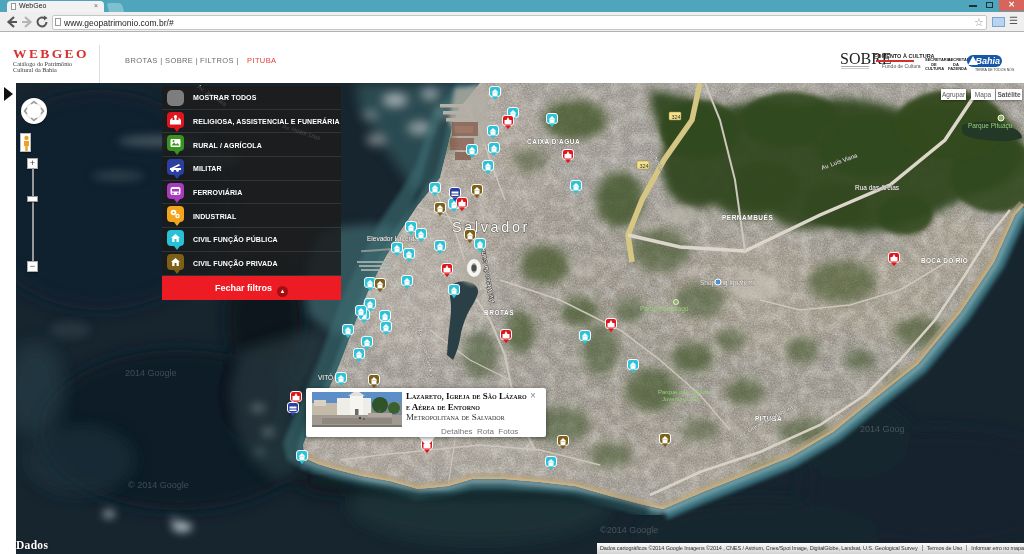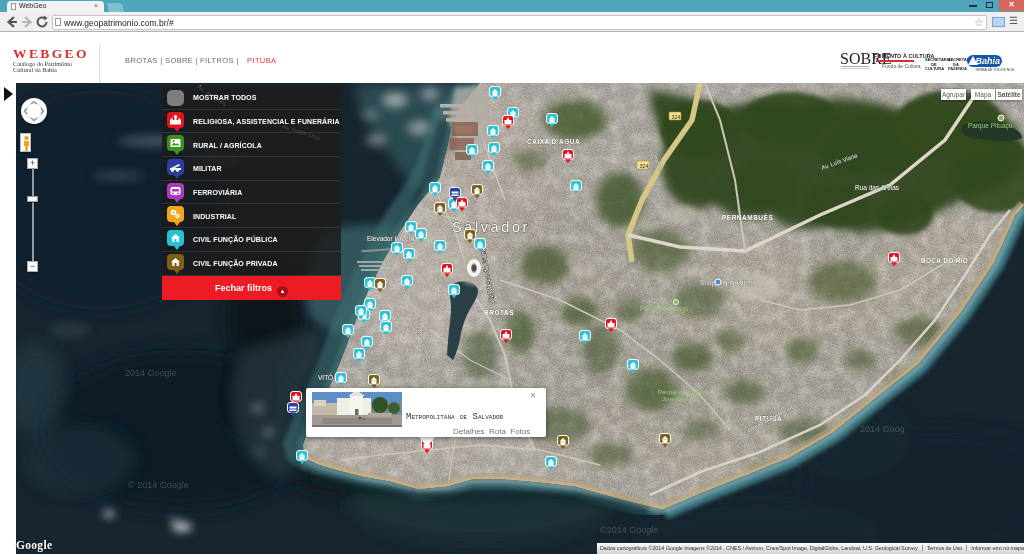--- a/index.html
+++ b/index.html
@@ -27,23 +27,23 @@
 #fpanel{position:absolute;left:162px;top:86px;width:179px;height:214px;background:rgba(28,28,28,0.82)}
 .frow{position:relative;height:23.7px;border-bottom:1px solid rgba(255,255,255,0.10)}
 .flabel{position:absolute;left:31px;top:50%;transform:translateY(-50%);font-size:7px;font-weight:bold;color:#fff;white-space:nowrap;letter-spacing:0.1px}
 .fbadge{position:absolute;left:5px;top:2px;width:17px;height:16px;border-radius:4px}
 .ftail{position:absolute;left:11.5px;top:18px;width:0;height:0;border-left:3px solid transparent;border-right:3px solid transparent;border-top:4px solid}
 #fclose{position:absolute;left:0;top:189.6px;width:179px;height:24.4px;background:#ed1c24;color:#fff;font-size:9px;font-weight:bold;text-align:center;line-height:24px}
 #iwin{position:absolute;left:306px;top:388px;width:240px;height:49px;background:#fff;border-radius:2px;box-shadow:0 1px 5px rgba(0,0,0,0.5)}
 #iwtail{position:absolute;left:419px;top:437px;width:0;height:0;border-left:8px solid transparent;border-right:8px solid transparent;border-top:10px solid #fff}
 #iwphoto{position:absolute;left:6px;top:4px;width:90px;height:35px;overflow:hidden}
 #iwtitle{position:absolute;left:100px;top:3px;width:122px;font-family:"Liberation Serif",serif;font-variant:small-caps;font-weight:bold;font-size:9px;line-height:10.5px;color:#111}
-#iwsub{position:absolute;left:100px;top:24px;font-family:Liberation Mono, monospace;font-variant:small-caps;font-size:9px;color:#333}
+#iwsub{position:absolute;left:100px;top:24px;font-family:Liberation Serif, serif;font-variant:small-caps;font-size:9px;color:#333}
 #iwx{position:absolute;left:224px;top:2px;font-size:10px;color:#888}
-#iwlinks{position:absolute;left:147px;top:38.5px;font-size:8px;color:#757575}
+#iwlinks{position:absolute;left:135px;top:38.5px;font-size:8px;color:#757575}
 .mbtn{position:absolute;top:89px;height:11px;background:#fff;font-size:6.5px;color:#565656;text-align:center;line-height:11px;box-shadow:0 1px 2px rgba(0,0,0,0.35)}
 #attrib{position:absolute;left:597px;top:543px;width:427px;height:11px;background:linear-gradient(#fbfbfb,#d2d2d2);font-size:5.5px;color:#333;line-height:11px;white-space:nowrap;letter-spacing:-0.1px}
 #google{position:absolute;left:16px;top:539px;color:#fff;font-size:11.5px;font-family:"Liberation Serif",serif;font-weight:bold;text-shadow:0 0 2px rgba(0,0,0,0.6);letter-spacing:0.3px}
 #panc{position:absolute;left:21px;top:98px;width:26px;height:26px;border-radius:50%;background:#fff;box-shadow:0 1px 2px rgba(0,0,0,0.4)}
 #pegman{position:absolute;left:20px;top:133px;width:11px;height:19px;background:#fff;border:1px solid #bbb;box-shadow:0 1px 1px rgba(0,0,0,0.3)}
 #zplus,#zminus{position:absolute;left:27px;width:11px;height:11px;background:#fff;border:1px solid #aaa;color:#444;font-size:9px;line-height:9px;text-align:center;box-shadow:0 1px 1px rgba(0,0,0,0.3)}
 #ztrack{position:absolute;left:32px;top:168px;width:2px;height:94px;background:#ececec;border:0.5px solid #999}
 #zhandle{position:absolute;left:27px;top:196px;width:11px;height:6px;background:#fff;border:1px solid #999;box-shadow:0 1px 1px rgba(0,0,0,0.3)}
 </style></head>
 <body>
@@ -511,18 +511,19 @@
         <ellipse cx="68" cy="13" rx="8" ry="8" fill="#2f5429"></ellipse>
         <rect x="66.5" y="18" width="2" height="8" fill="#575752"></rect>
         <ellipse cx="82" cy="16" rx="6" ry="6" fill="#3a6030"></ellipse>
         <rect x="0" y="23" width="90" height="12" fill="#a09a92"></rect>
         <rect x="10" y="26" width="70" height="6" fill="#8e8880"></rect>
         <rect x="56" y="21" width="24" height="4" fill="#b0a89c"></rect>
         <circle cx="48" cy="26" r="1.2" fill="#444"></circle>
         <circle cx="52" cy="27" r="1" fill="#555"></circle>
         <rect x="0" y="33" width="90" height="2" fill="#77736d"></rect>
       </svg></div>
+<div id="iwtitle">Lazareto, Igreja de São Lázaro e Aérea de Entorno</div>
 <div id="iwsub">Metropolitana de Salvador</div>
 <div id="iwx">×</div>
 <div id="iwlinks">Detalhes&nbsp; Rota&nbsp; Fotos</div>
 </div>
-<div id="google">Google</div>
+<div id="google">Dados</div>
 <div id="attrib"><span style="padding-left:3px">Dados cartográficos ©2014 Google Imagens ©2014 , CNES / Astrium, Cnes/Spot Image, DigitalGlobe, Landsat, U.S. Geological Survey</span><span style="padding:0 4px;border-left:1px solid #999;margin-left:4px">Termos de Uso</span><span style="padding-left:4px;border-left:1px solid #999">Informar erro no mapa</span></div>
 
 </body></html>

